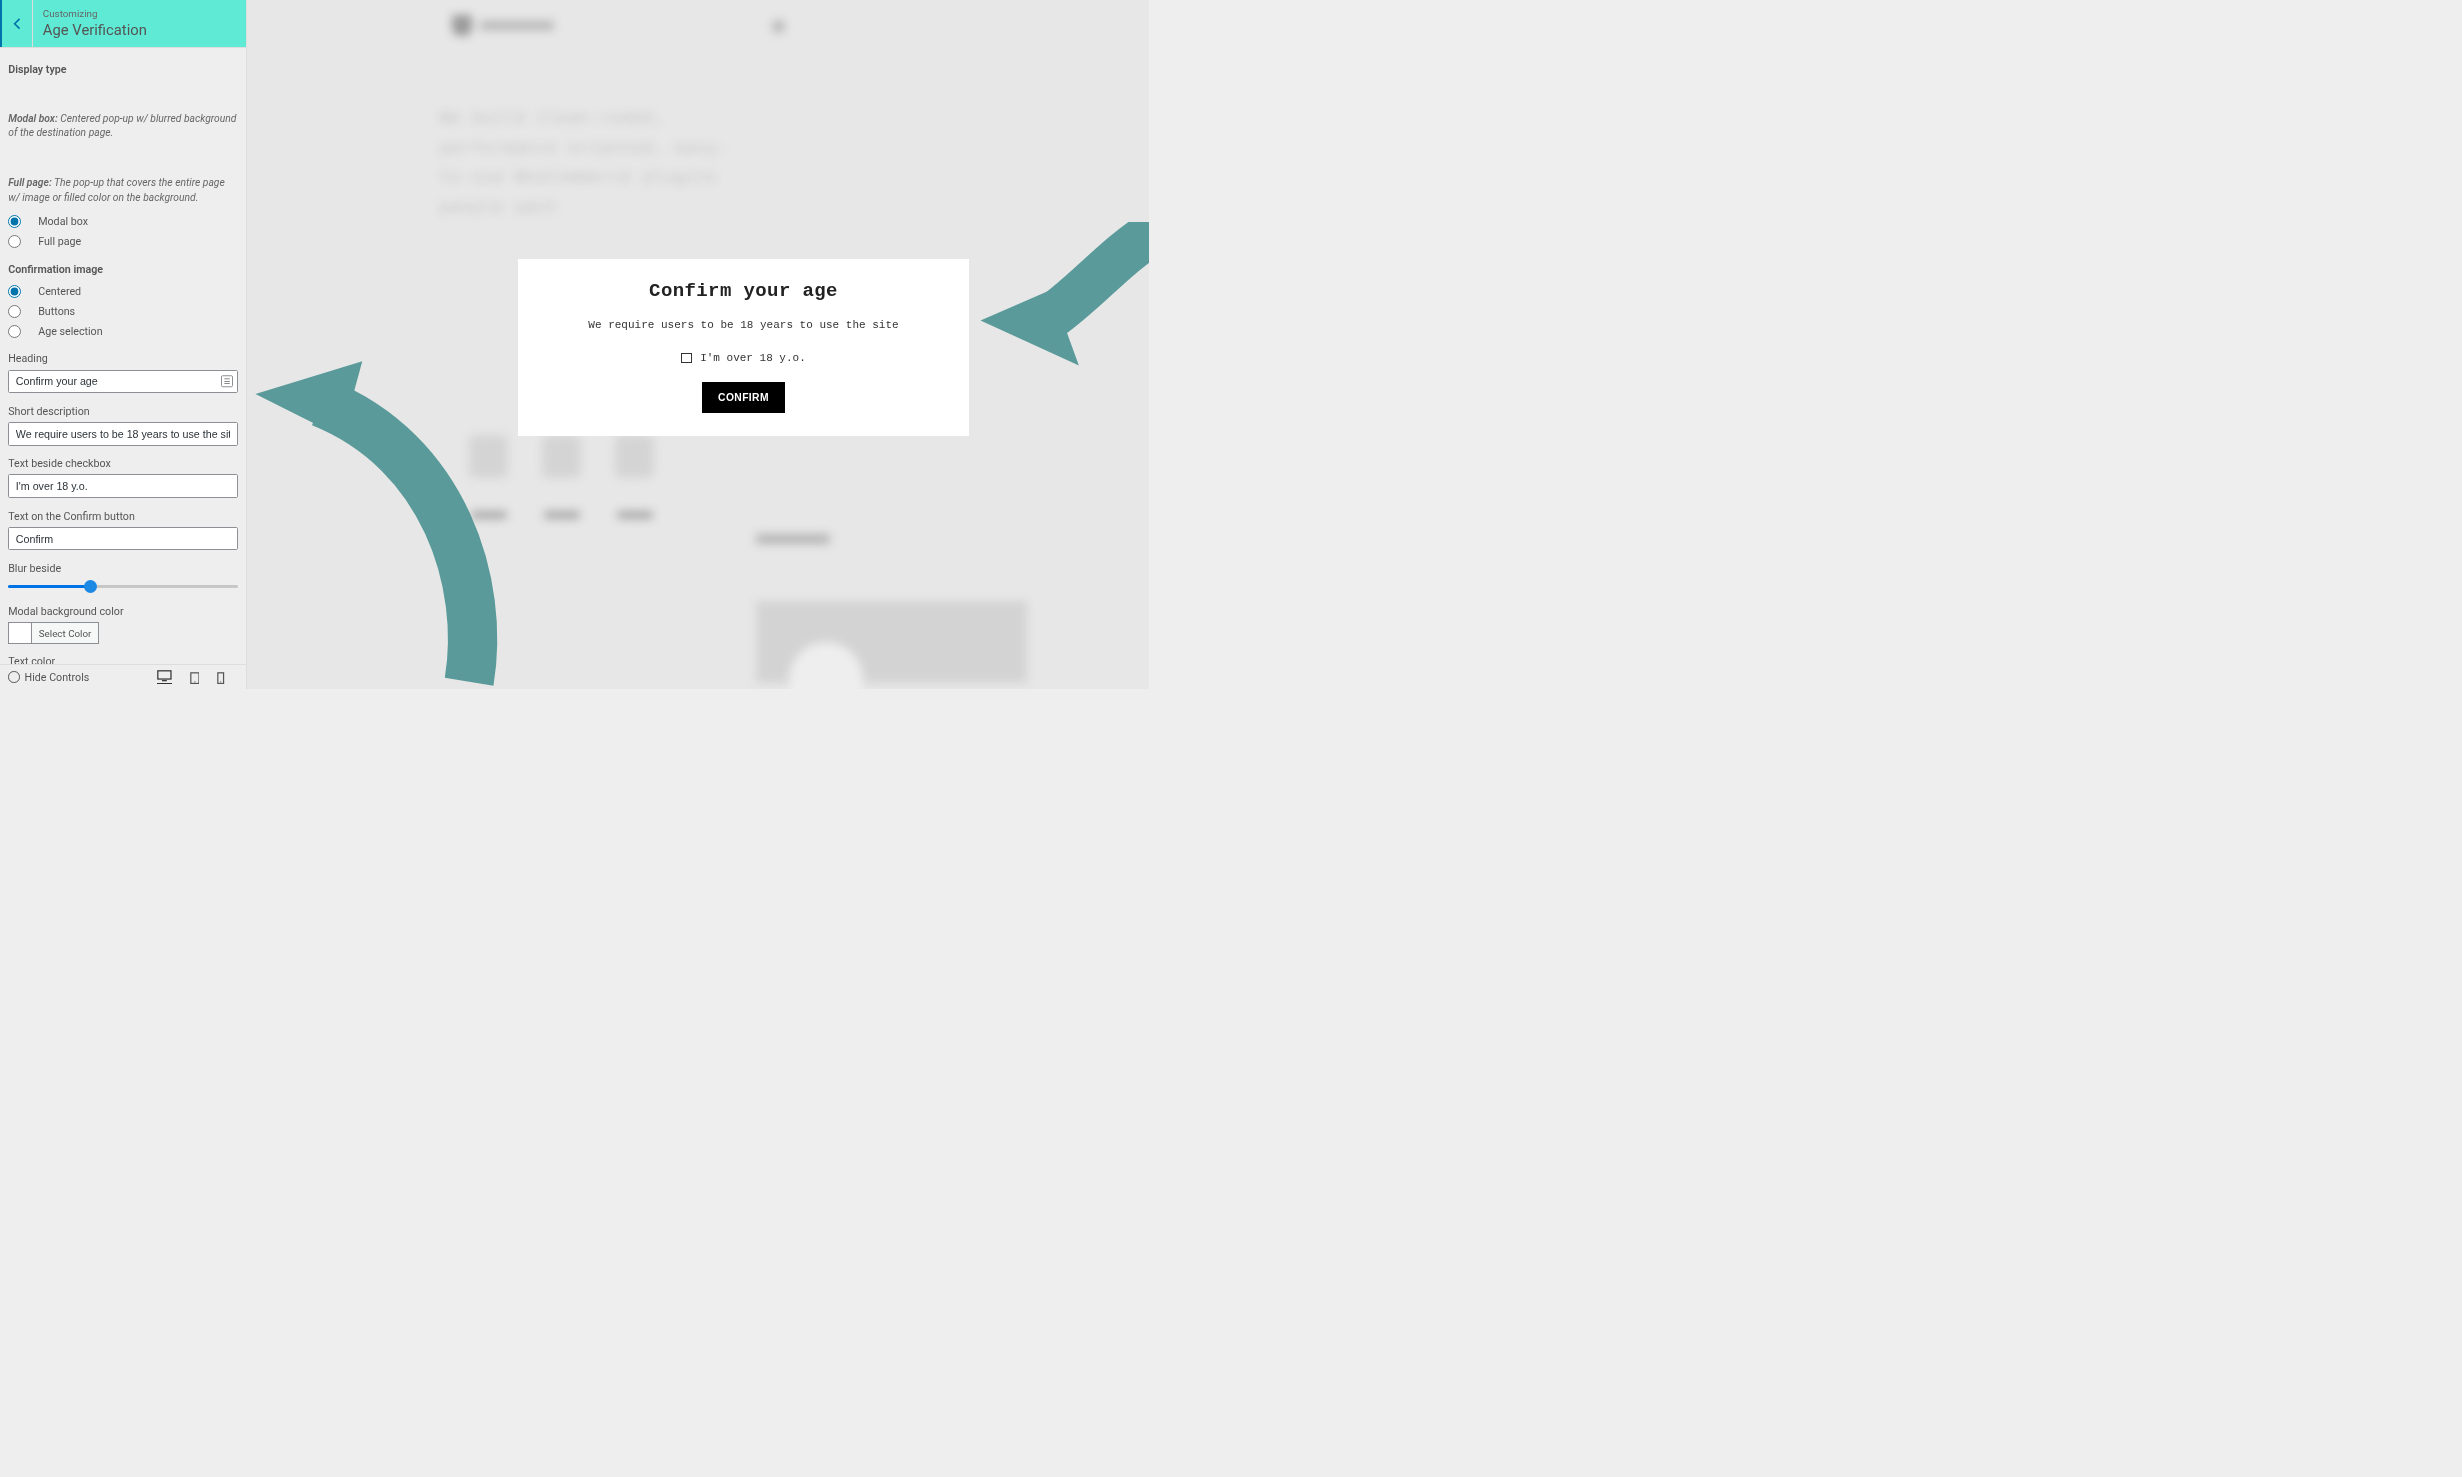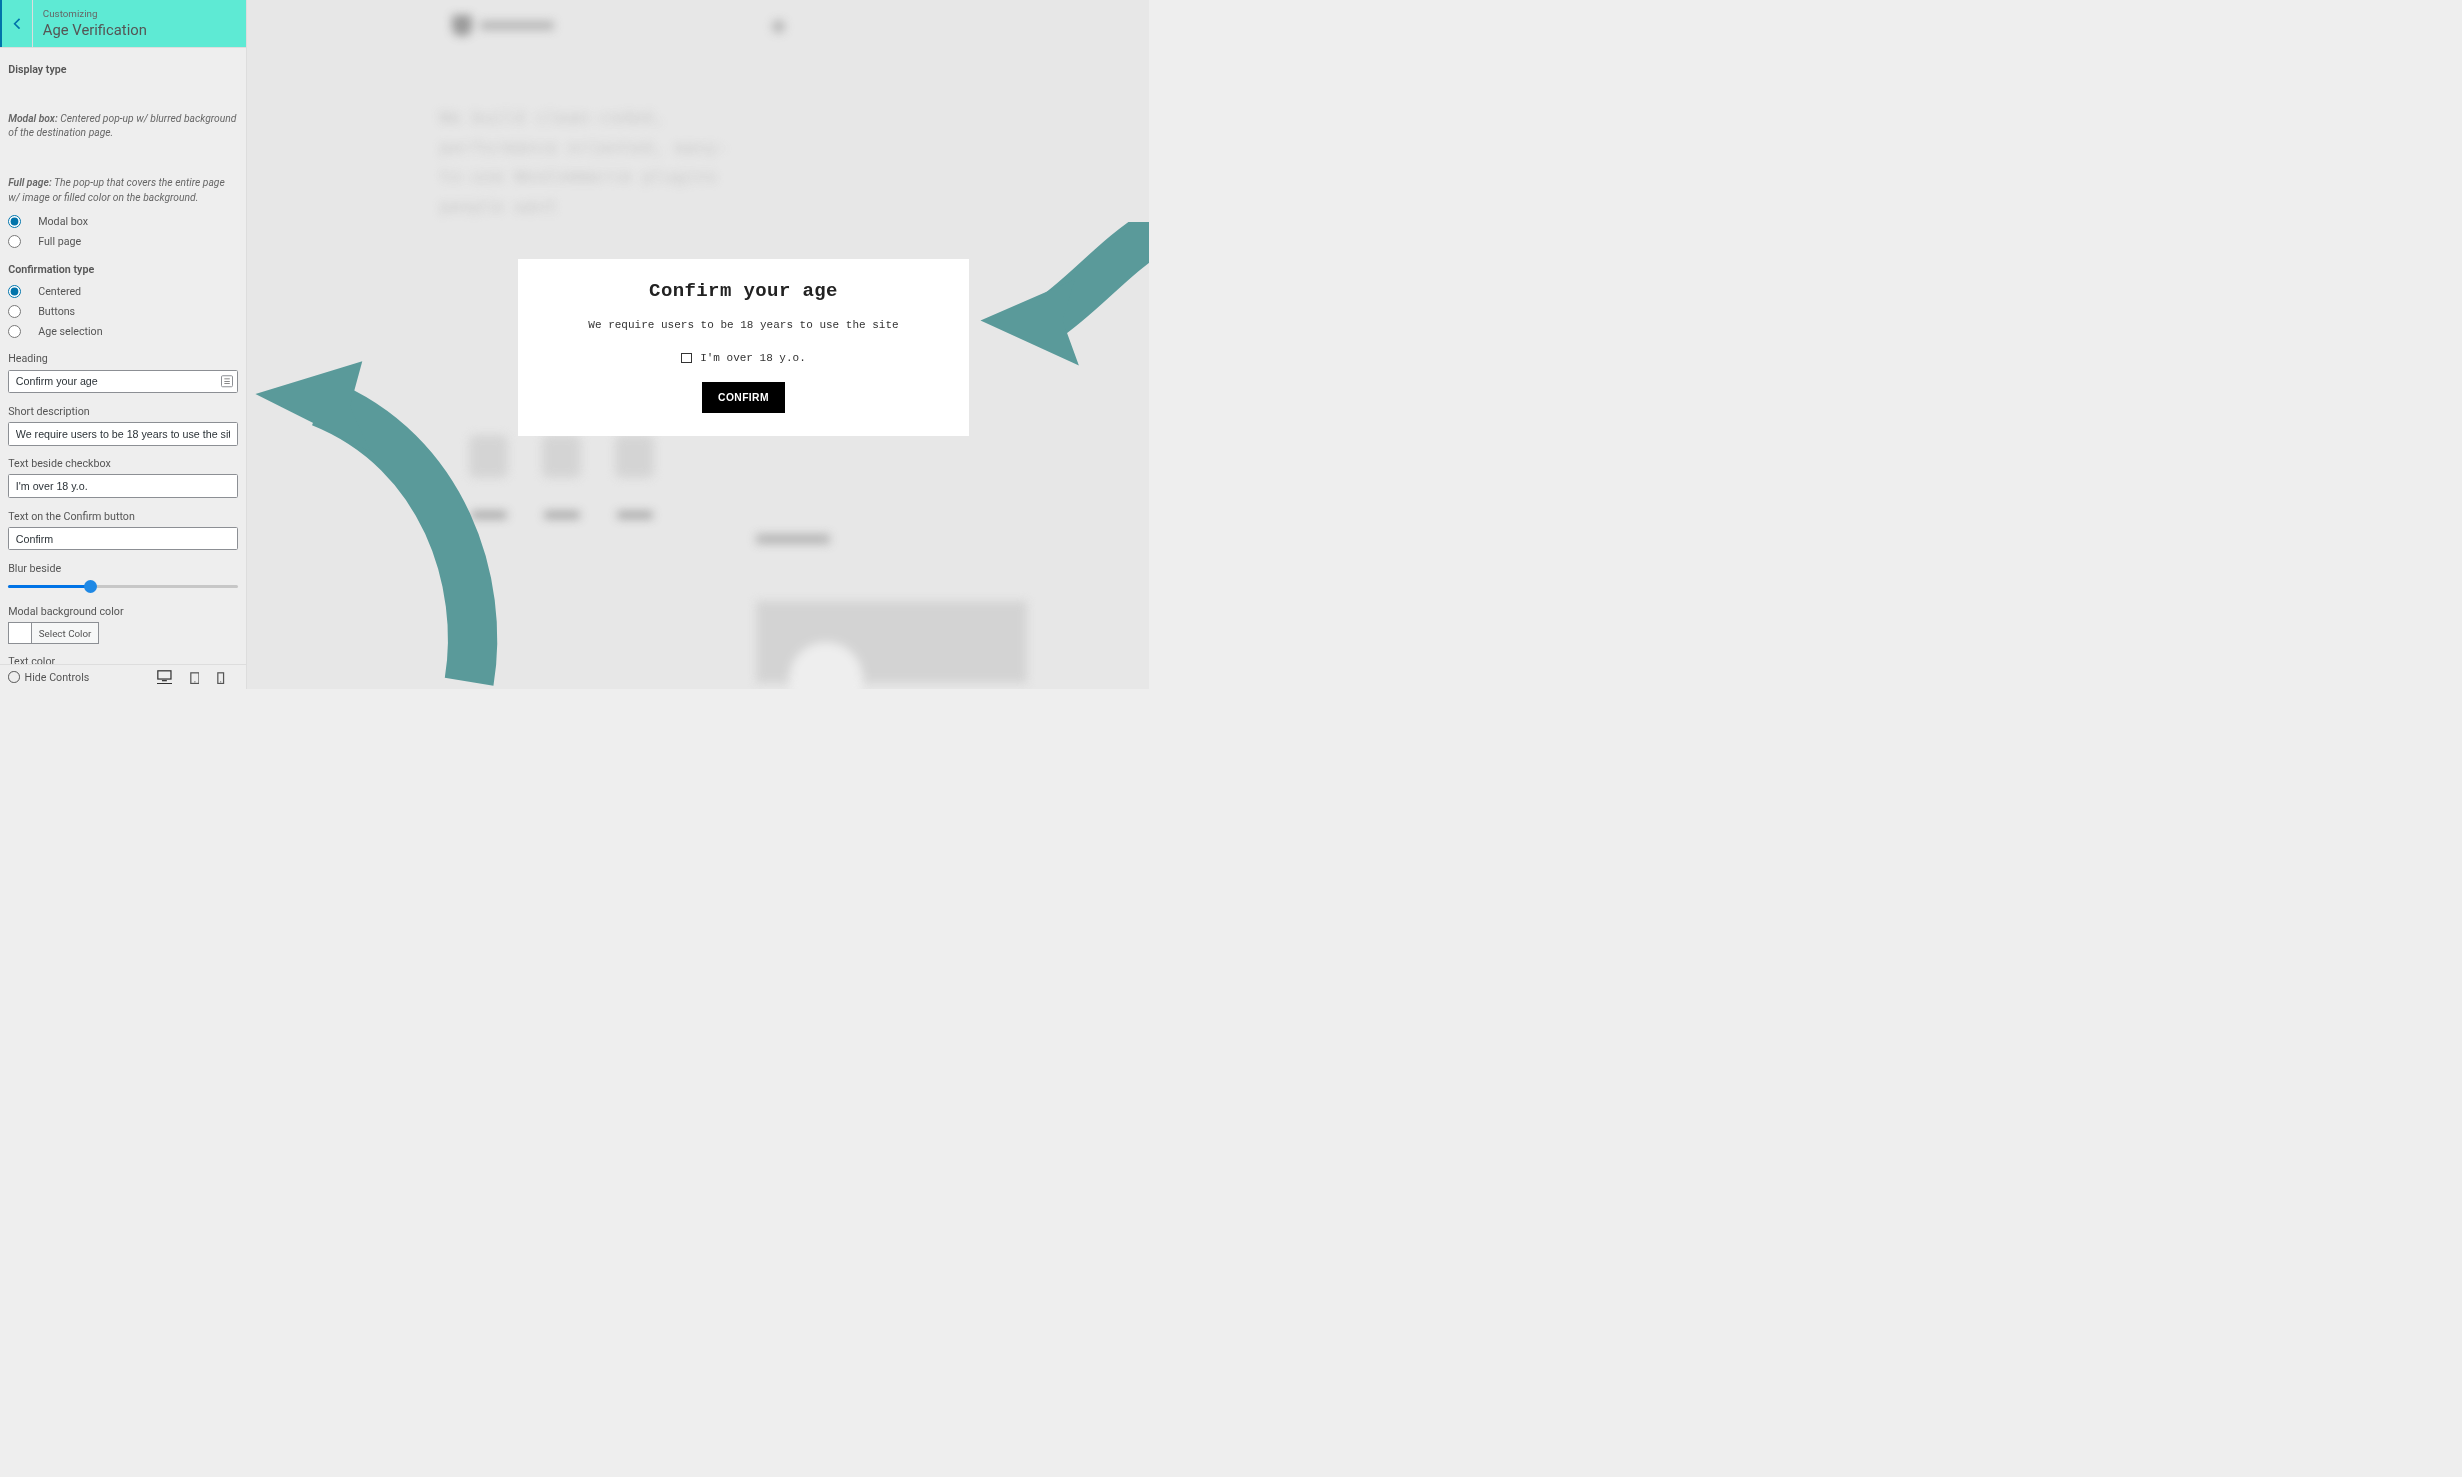--- a/index.html
+++ b/index.html
@@ -357,21 +357,21 @@
     <div class="desc"><b>Full page:</b><span> The pop-up that covers the entire page w/ image or filled color on the background.</span></div>
     <label class="radio-row">
       <input type="radio" name="disp" checked="" style="">
       <span>Modal box</span>
     </label>
     <label class="radio-row">
       <input type="radio" name="disp" style="">
       <span>Full page</span>
     </label>
 
-    <div class="section-title">Confirmation type</div>
+    <div class="section-title">Confirmation image</div>
     <label class="radio-row">
       <input type="radio" name="conf" checked="" style="">
       <span>Centered</span>
     </label>
     <label class="radio-row">
       <input type="radio" name="conf" style="">
       <span>Buttons</span>
     </label>
     <label class="radio-row">
       <input type="radio" name="conf" style="">

